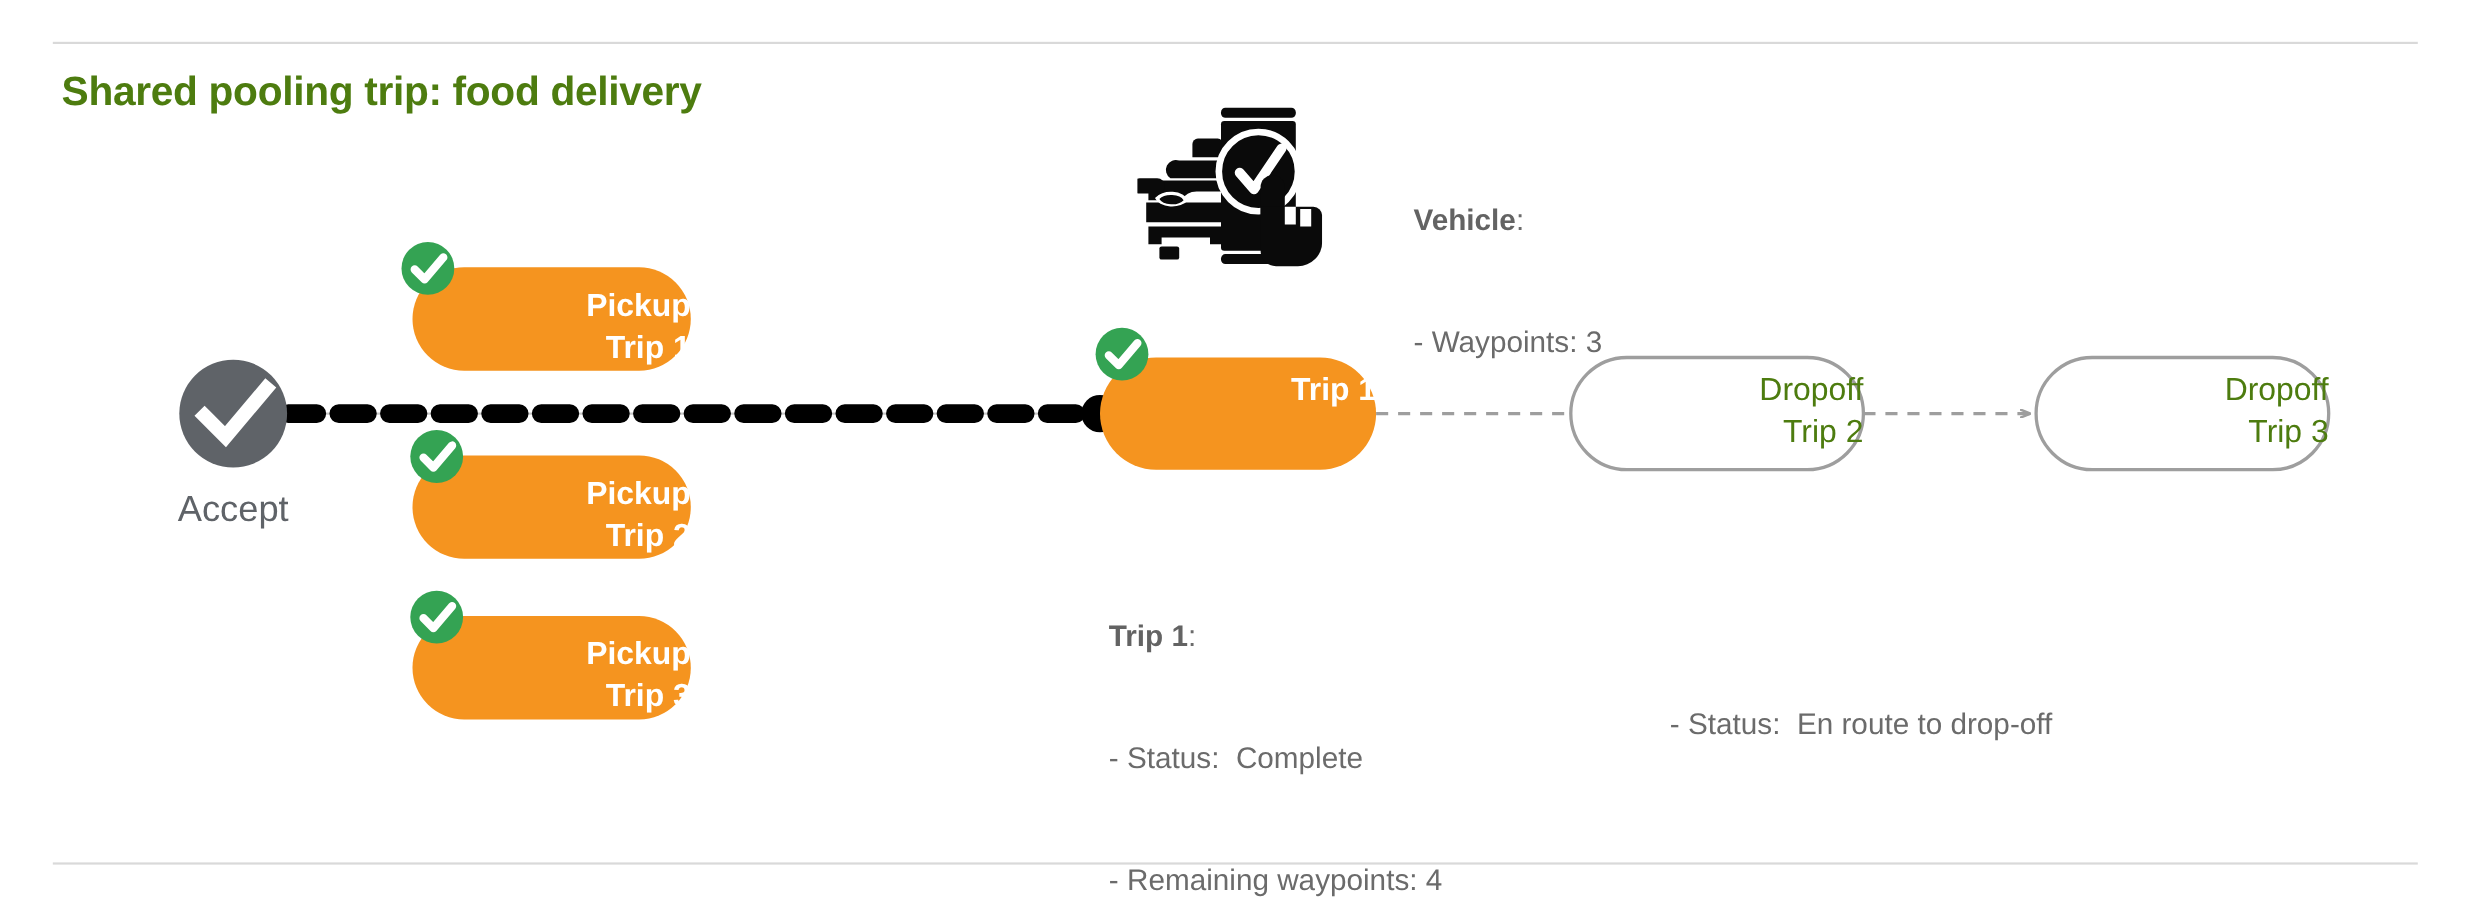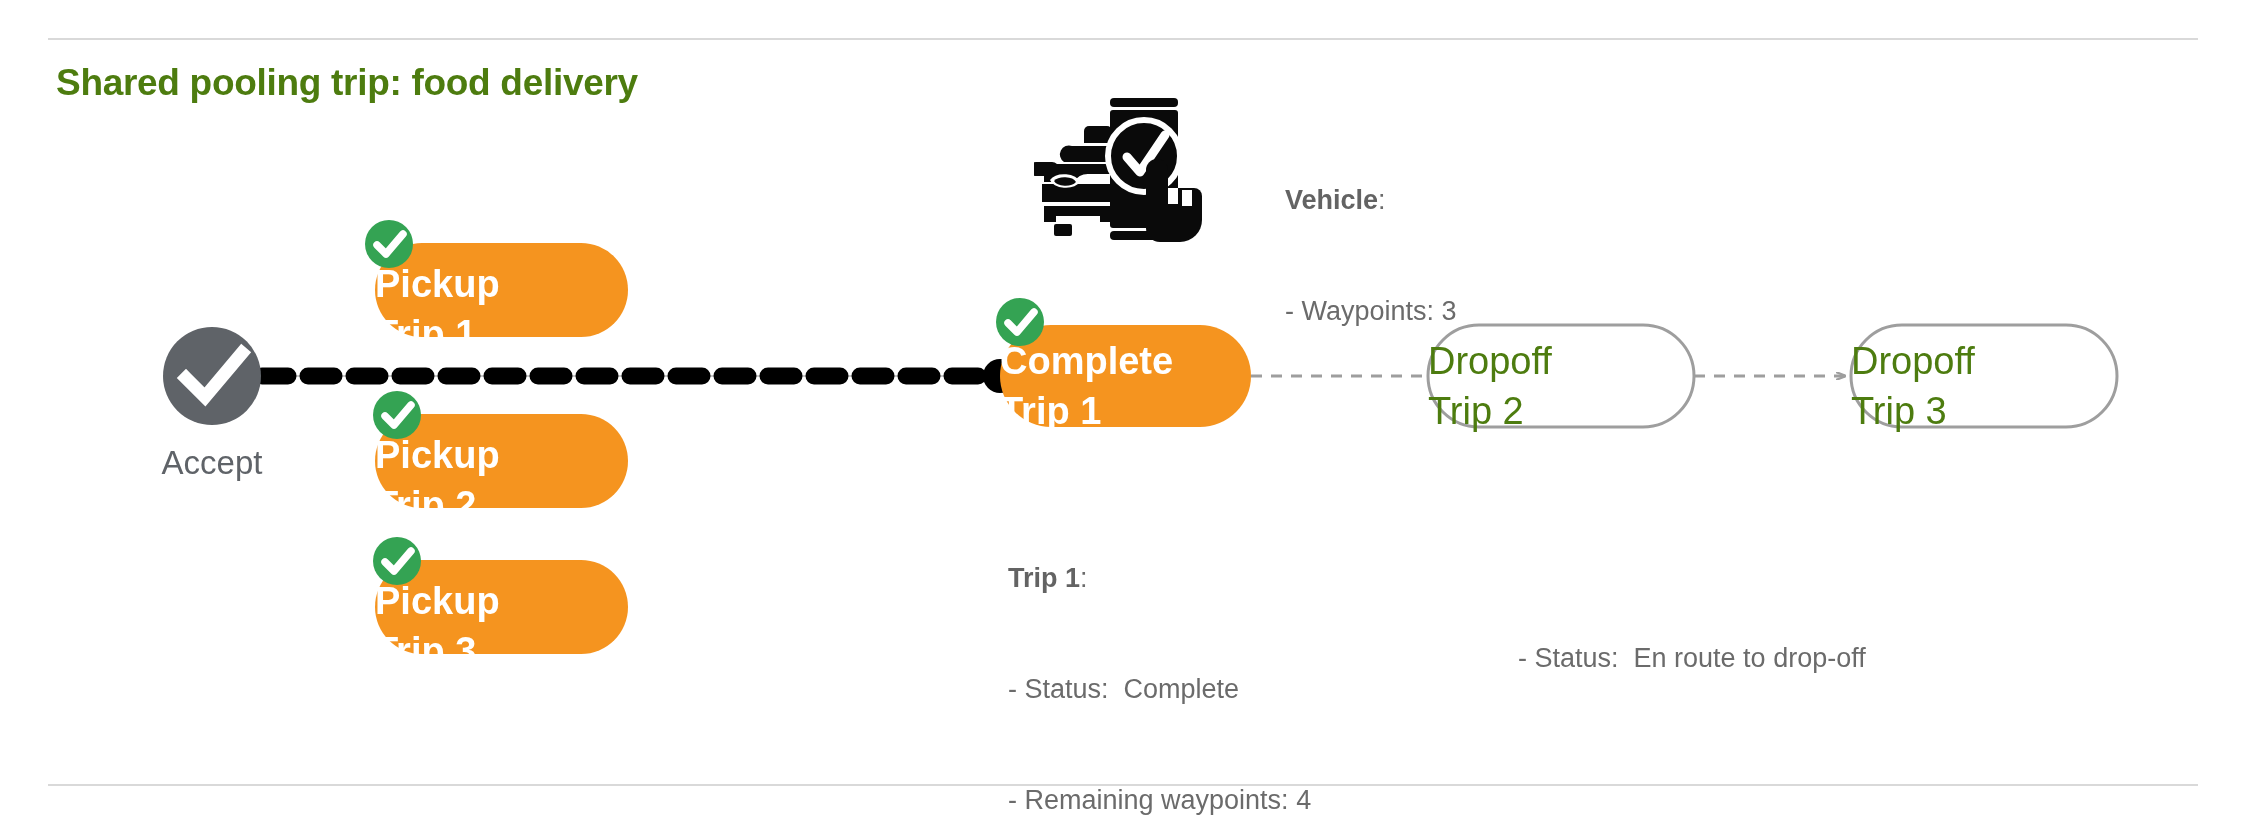--- a/index.html
+++ b/index.html
@@ -42,22 +42,22 @@
   #canvas {
     position: absolute;
     left: 0; top: 0;
     width: 2245px;
     height: 825px;
   }
 
   
   .pill-label {
     position: absolute;
-    text-align: left;
-    font-size: 38px;
+    text-align: right;
+    font-size: 29px;
     font-weight: bold;
     line-height: 1.31;
     pointer-events: none;
   }
   .pill-label.on-orange { color: #ffffff; }
   .pill-label.on-ghost  { color: #4d7c0f; font-weight: normal; }
 
   .node-caption {
     position: absolute;
     text-align: center;
@@ -201,21 +201,20 @@
     <div>Pickup</div>
     <div>Trip 2</div>
   </div>
 
   <div class="pill-label on-orange" style="left:375px; top:577px; width:253px;">
     <div>Pickup</div>
     <div>Trip 3</div>
   </div>
 
   <div class="pill-label on-orange" style="left:1000px; top:337px; width:251px;">
-    <div>Complete</div>
     <div>Trip 1</div>
   </div>
 
   <div class="pill-label on-ghost" style="left:1428px; top:337px; width:266px;">
     <div>Dropoff</div>
     <div>Trip 2</div>
   </div>
 
   <div class="pill-label on-ghost" style="left:1851px; top:337px; width:266px;">
     <div>Dropoff</div>

